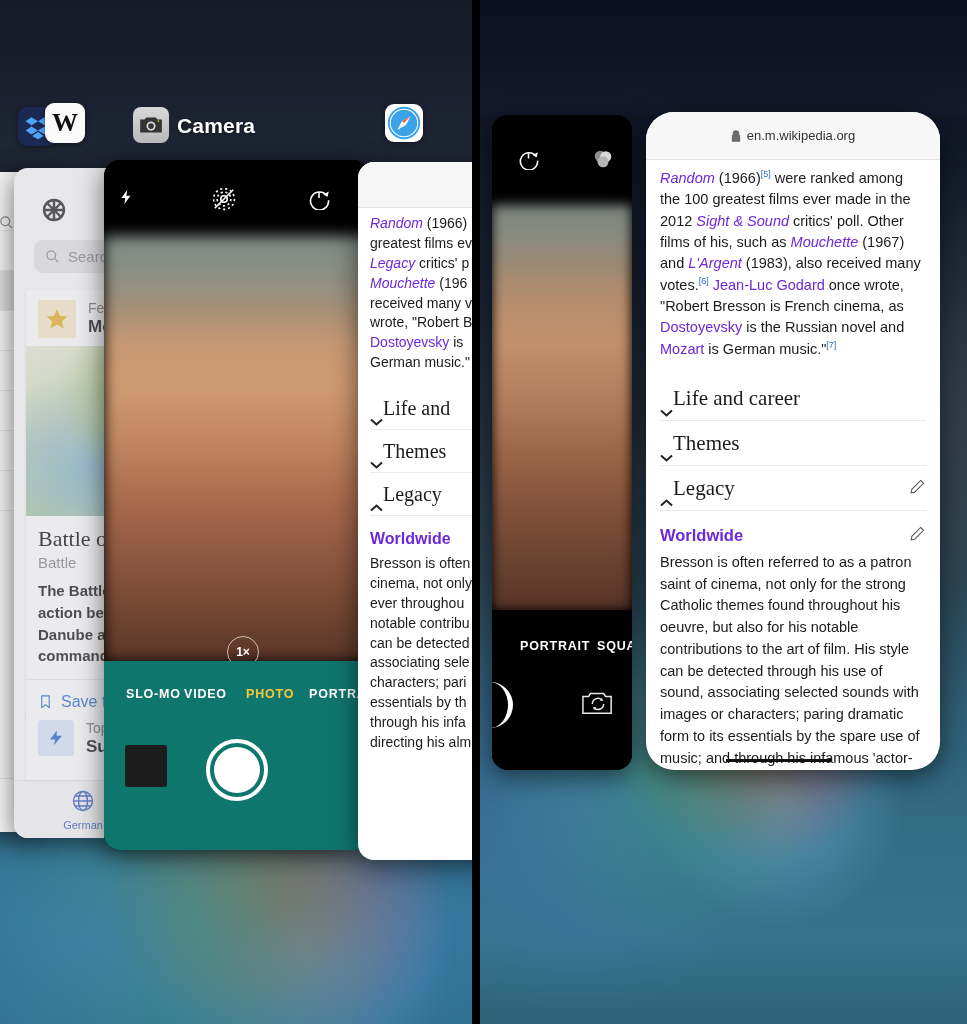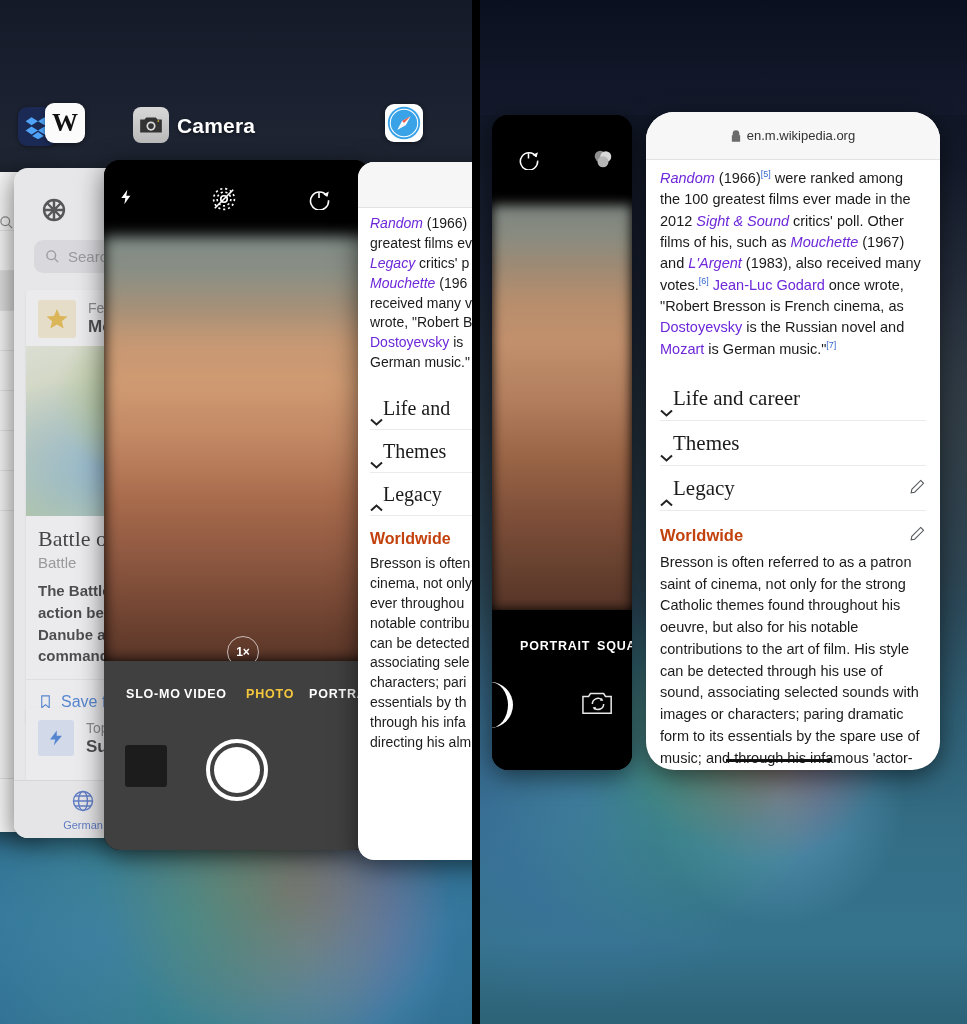--- a/index.html
+++ b/index.html
@@ -162,21 +162,21 @@
   .cam-timer svg { width:24px; height:24px; fill:none; stroke:#fff; stroke-width:1.6; }
   .cam-view { position:absolute; top:76px; left:0; width:266px; height:425px;
     background:linear-gradient(180deg,
       #7e8a86 0%, #8b8f84 9%, #a59078 17%, #c69873 25%,
       #cf9a72 35%, #c18763 48%, #a86b4c 62%, #8d5740 76%, #6f4331 90%, #5a3628 100%);
     filter:blur(7px); }
   .cam-zoom { position:absolute; left:123px; top:476px; width:32px; height:32px;
               border:1px solid rgba(255,255,255,.65); border-radius:50%;
               display:flex; align-items:center; justify-content:center; }
   .cam-zoom span { font-size:12px; color:#fff; font-weight:600; }
-  .cam-bottom { position:absolute; left:0; top:501px; width:266px; height:189px; background:#404040; }
+  .cam-bottom { position:absolute; left:0; top:501px; width:266px; height:189px; background:#0f766e; }
   .cam-modes { position:absolute; top:26px; left:0; width:266px; height:20px;
                white-space:nowrap; font-size:12.5px; letter-spacing:.8px; font-weight:700; }
   .cam-modes .m { position:absolute; color:#fff; }
   .cam-modes .m.active { color:#f5c73c; }
   .cam-thumb { position:absolute; left:21px; top:84px; width:42px; height:42px;
                background:#1c1c1c; border-radius:3px; }
   .shutter { position:absolute; left:133px; top:78px; transform:translateX(-50%);
              width:62px; height:62px; border-radius:50%; border:4px solid #fff;
              background:transparent; }
   .shutter::after { content:""; position:absolute; left:4px; top:4px; width:46px; height:46px;
@@ -197,21 +197,21 @@
   .sec { display:flex; align-items:center; justify-content:space-between;
          border-bottom:1px solid #eaeaea; padding:10px 0 9px 0; }
   .sec .lft { display:flex; align-items:flex-end; gap:0; }
   .chev { width:13px; height:8px; flex:none; }
   .chev svg { width:13px; height:8px; fill:none; stroke:#222; stroke-width:2; }
   .sec-title { font-family:"Liberation Serif", serif; font-size:20px; color:#1b1b1b;
                white-space:nowrap; }
   .pencil svg { width:17px; height:17px; fill:none; stroke:#54595d; stroke-width:1.5; }
   .sub-head { display:flex; align-items:center; justify-content:space-between;
               margin-top:14px; margin-bottom:6px; }
-  .sub-head .st { font-size:16px; font-weight:700; color:#c2410c; }
+  .sub-head .st { font-size:16px; font-weight:700; color:#6d28d9; }
 
   
   .card-cam-r {
     position:absolute; left:12px; top:115px; width:140px; height:655px;
     background:#000; border-radius:16px; overflow:hidden;
     box-shadow:0 6px 26px rgba(0,0,0,.55);
   }
   .camr-top { position:absolute; top:0; left:0; width:140px; height:90px; background:#000; }
   .camr-timer { position:absolute; left:25px; top:32px; }
   .camr-timer svg { width:23px; height:23px; fill:none; stroke:#fff; stroke-width:1.6; }

